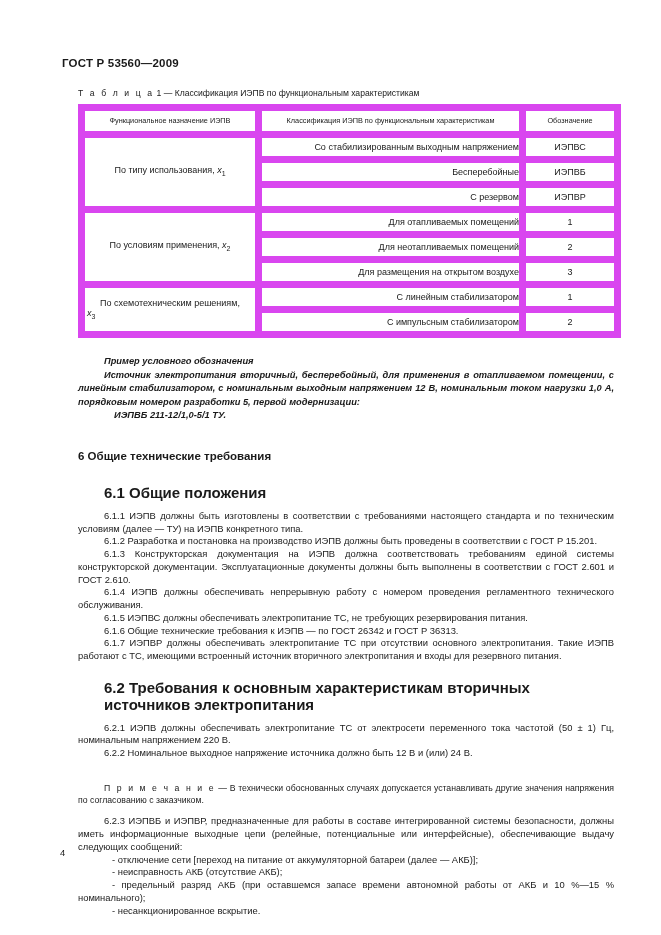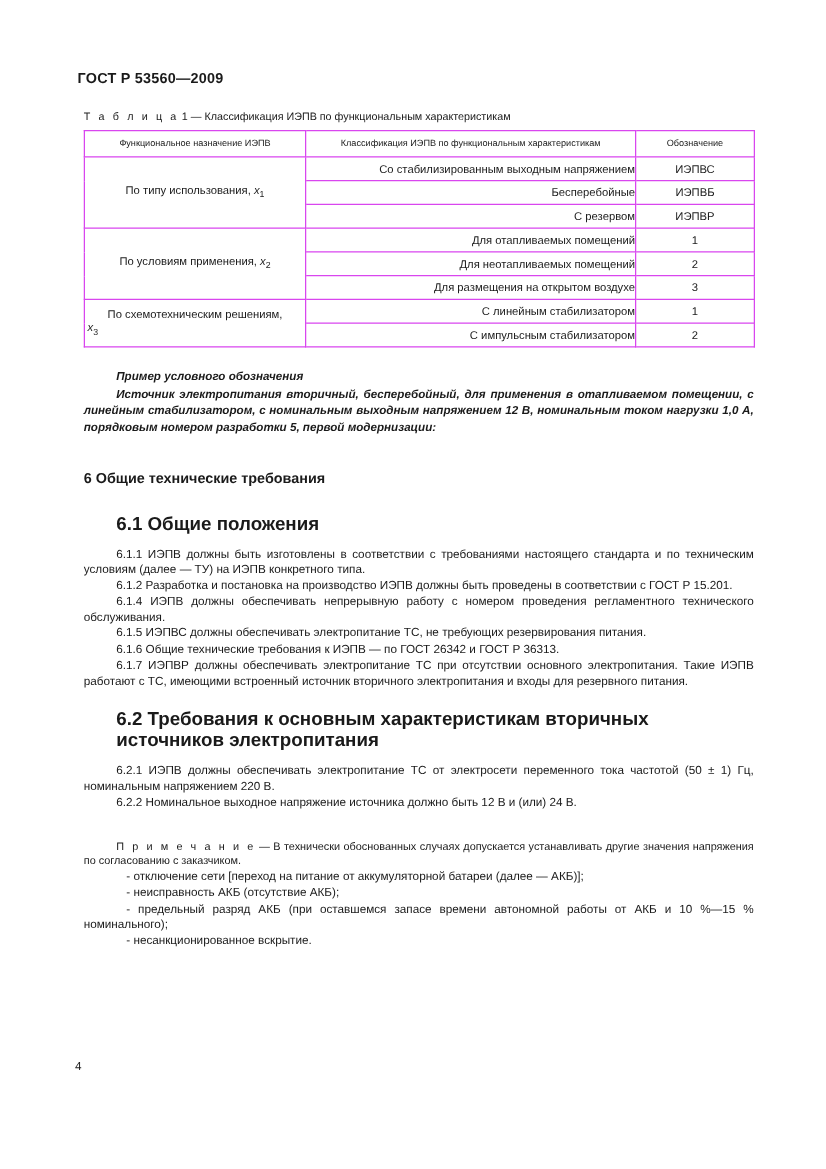--- a/index.html
+++ b/index.html
@@ -30,21 +30,21 @@
     left: 62px;
     top: 57px;
     font-size: 11.5px;
     font-weight: bold;
     letter-spacing: 0.2px;
   }
 
   
   .content {
     position: absolute;
-    left: 67px;
+    left: 78px;
     top: 88px;
     width: 536px;
   }
 
   
   .table-caption {
     font-size: 8.6px;
     margin-bottom: 6px;
     white-space: nowrap;
   }
@@ -53,21 +53,21 @@
   }
 
   
   table.cls-table {
     border-collapse: collapse;
     width: 536px;
     table-layout: fixed;
   }
   table.cls-table th,
   table.cls-table td {
-    border: 1px solid #d946ef;
+    border: 7px solid #d946ef;
     padding: 0;
     vertical-align: middle;
   }
   table.cls-table th {
     font-size: 7.3px;
     font-weight: normal;
     text-align: center;
     height: 16px;
     line-height: 1.15;
     padding: 2px 3px;
@@ -268,43 +268,46 @@
         <tr>
           <td class="col-desc">С импульсным стабилизатором</td>
           <td class="col-code">2</td>
         </tr>
       </tbody>
     </table>
 
     <div class="example-block">
       <span class="ex-title">Пример условного обозначения</span>
       <span class="ex-body">Источник электропитания вторичный, бесперебойный, для применения в отапливаемом помещении, с линейным стабилизатором, с номинальным выходным напряжением 12 В, номинальным током нагрузки 1,0 А, порядковым номером разработки 5, первой модернизации:</span>
+      <span class="ex-code">ИЭПВБ 211-12/1,0-5/1 ТУ.</span>
     </div>
 
     <h2 class="sec-h1">6  Общие технические требования</h2>
 
     <h3 class="sec-h2">6.1  Общие положения</h3>
 
     <p class="body first">6.1.1  ИЭПВ должны быть изготовлены в соответствии с требованиями настоящего стандарта и по техническим условиям (далее — ТУ) на ИЭПВ конкретного типа.</p>
     <p class="body">6.1.2  Разработка и постановка на производство ИЭПВ должны быть проведены в соответствии с ГОСТ Р 15.201.</p>
+    <p class="body">6.1.3  Конструкторская документация на ИЭПВ должна соответствовать требованиям единой системы конструкторской документации. Эксплуатационные документы должны быть выполнены в соответствии с ГОСТ 2.601 и ГОСТ 2.610.</p>
     <p class="body">6.1.4  ИЭПВ должны обеспечивать непрерывную работу с номером проведения регламентного технического обслуживания.</p>
     <p class="body">6.1.5  ИЭПВС должны обеспечивать электропитание ТС, не требующих резервирования питания.</p>
     <p class="body">6.1.6  Общие технические требования к ИЭПВ — по ГОСТ 26342 и ГОСТ Р 36313.</p>
     <p class="body">6.1.7  ИЭПВР должны обеспечивать электропитание ТС при отсутствии основного электропитания. Такие ИЭПВ работают с ТС, имеющими встроенный источник вторичного электропитания и входы для резервного питания.</p>
 
     <h3 class="sec-h2 tight">6.2  Требования к основным характеристикам вторичных источников электропитания</h3>
 
     <p class="body gap">6.2.1  ИЭПВ должны обеспечивать электропитание ТС от электросети переменного тока частотой (50 ± 1) Гц, номинальным напряжением 220 В.</p>
     <p class="body">6.2.2  Номинальное выходное напряжение источника должно быть 12 В и (или) 24 В.</p>
 
     <p class="note">
       <span class="spaced">П р и м е ч а н и е</span>
       <span>— В технически обоснованных случаях допускается устанавливать другие значения напряжения по согласованию с заказчиком.</span>
     </p>
 
+    <p class="body gap">6.2.3  ИЭПВБ и ИЭПВР, предназначенные для работы в составе интегрированной системы безопасности, должны иметь информационные выходные цепи (релейные, потенциальные или интерфейсные), обеспечивающие выдачу следующих сообщений:</p>
 
     <p class="bullet">- отключение сети [переход на питание от аккумуляторной батареи (далее — АКБ)];</p>
     <p class="bullet">- неисправность АКБ (отсутствие АКБ);</p>
     <p class="bullet">- предельный разряд АКБ (при оставшемся запасе времени автономной работы от АКБ и 10 %—15 % номинального);</p>
     <p class="bullet">- несанкционированное вскрытие.</p>
 
   </div>
 
   <div class="page-number">4</div>
 

